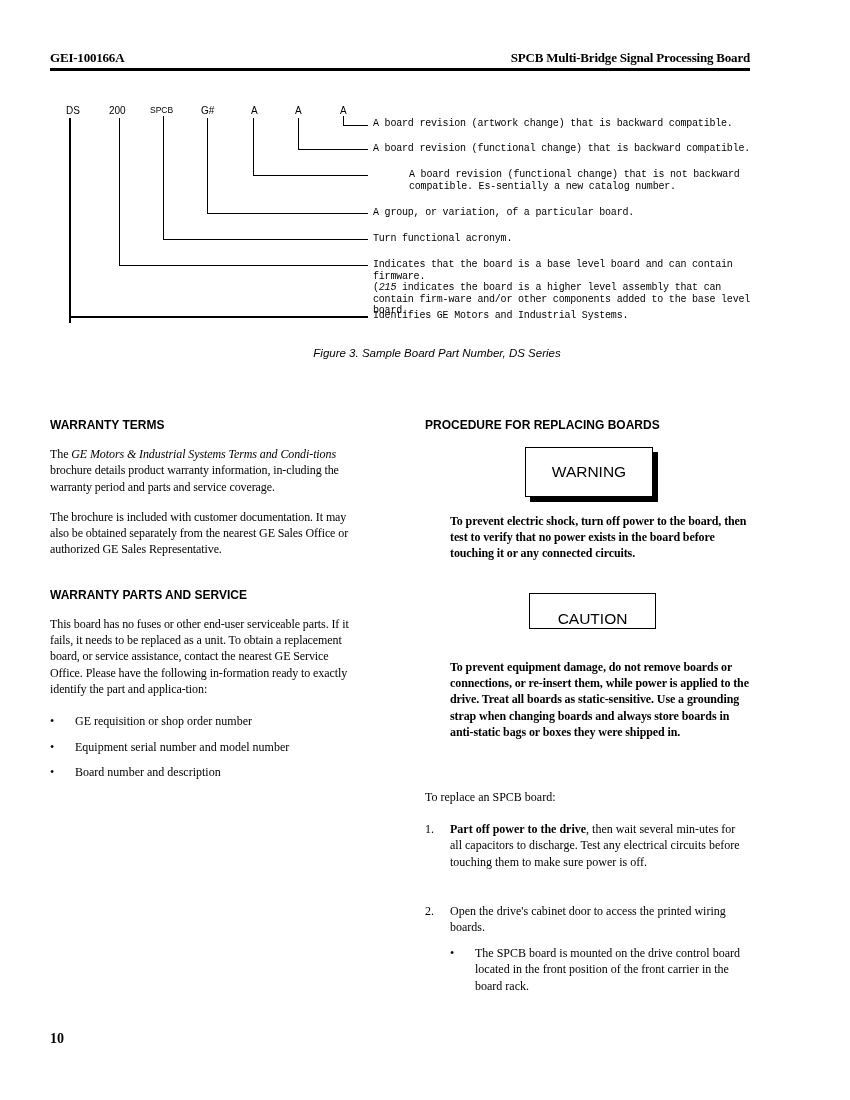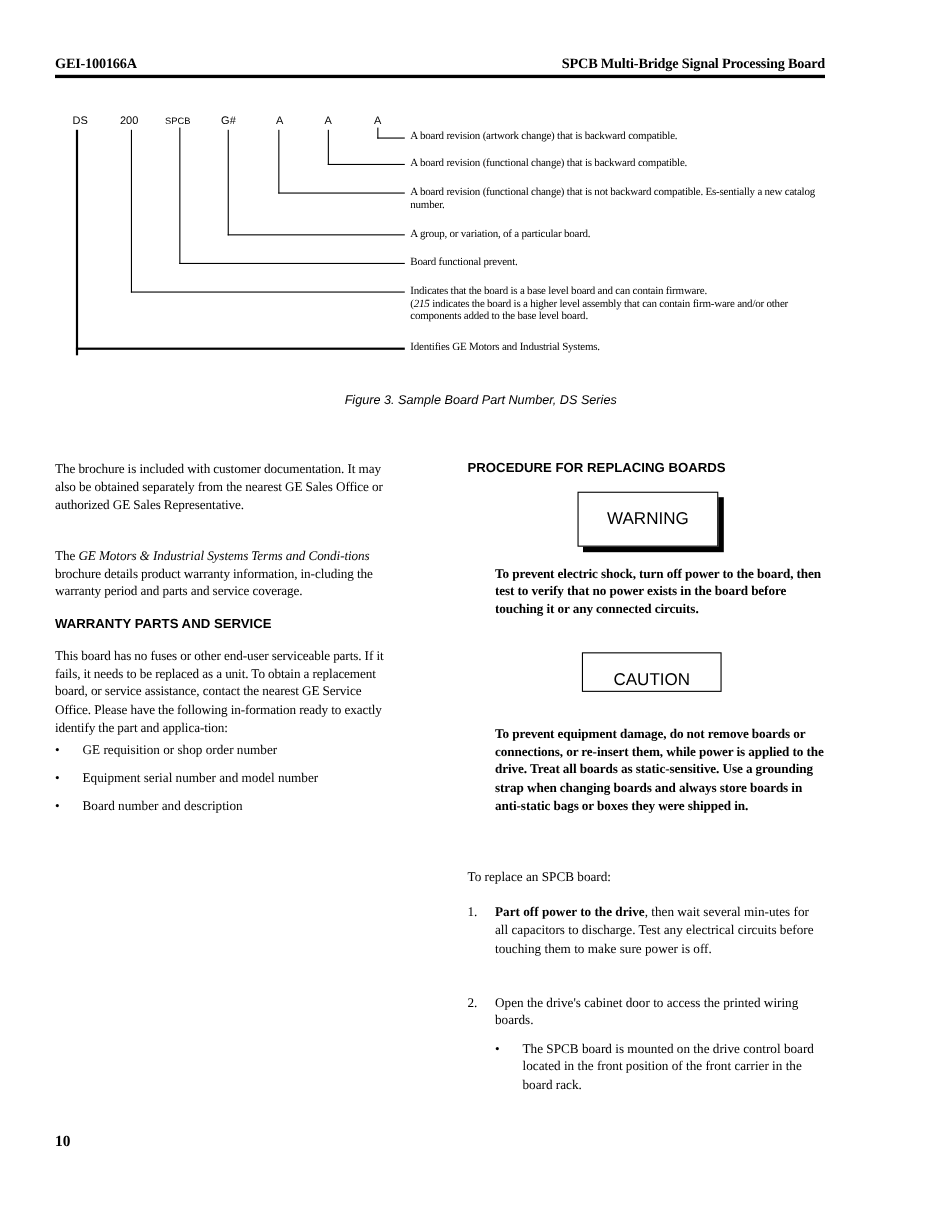--- a/index.html
+++ b/index.html
@@ -19,26 +19,26 @@
     position: absolute; top: 106px; font-family: "Liberation Sans", sans-serif;
     font-size: 10px; line-height: 10px;
   }
   .fig-code.small { font-size: 8.5px; top: 105px; }
   .vline { position: absolute; width: 1px; background: #000; }
   .vline.thick { width: 2px; }
   .hline { position: absolute; height: 1px; background: #000; }
   .hline.thick { height: 2px; }
   .fig-desc {
     position: absolute; left: 373px; width: 380px;
-    font-family: Liberation Serif, serif; font-size: 10px; line-height: 11.5px;
+    font-family: Liberation Mono, monospace; font-size: 10px; line-height: 11.5px;
     letter-spacing: -0.2px;
   }
   .fig-desc i { font-style: italic; }
   .fig-caption {
-    position: absolute; top: 358px; left: 0; width: 850px; padding-left: 24px; text-align: center;
+    position: absolute; top: 347px; left: 0; width: 850px; padding-left: 24px; text-align: center;
     font-family: "Liberation Sans", sans-serif; font-style: italic; font-size: 11.5px;
   }
 
   
   .col-left { position: absolute; left: 50px; top: 418px; width: 310px; }
   .col-right { position: absolute; left: 425px; top: 418px; width: 325px; }
 
   .sec-heading {
     font-family: "Liberation Sans", sans-serif; font-weight: bold; font-size: 12px;
     letter-spacing: 0px; margin-bottom: 14px;
@@ -105,38 +105,39 @@
   <div class="hline" style="left:163px; top:239px; width:205px;"></div>
 
   <div class="vline" style="left:119px; top:118px; height:148px;"></div>
   <div class="hline" style="left:119px; top:265px; width:249px;"></div>
 
   <div class="vline thick" style="left:69px; top:118px; height:205px;"></div>
   <div class="hline thick" style="left:69px; top:316px; width:299px;"></div>
 
   <div class="fig-desc" style="top:118px;">A board revision (artwork change) that is backward compatible.</div>
   <div class="fig-desc" style="top:143px;">A board revision (functional change) that is backward compatible.</div>
-  <div class="fig-desc" style="top:169px; width:370px;">A board revision (functional change) that is not backward compatible. Es-sentially a new catalog number.</div>
+  <div class="fig-desc" style="top:169px; width:370px;margin-left:36px;">A board revision (functional change) that is not backward compatible. Es-sentially a new catalog number.</div>
   <div class="fig-desc" style="top:207px;">A group, or variation, of a particular board.</div>
-  <div class="fig-desc" style="top:233px;">Board functional prevent.</div>
+  <div class="fig-desc" style="top:233px;">Turn functional acronym.</div>
   <div class="fig-desc" style="top:259px;">
     <span>Indicates that the board is a base level board and can contain firmware.</span><br>
     <span>(</span><i>215</i><span> indicates the board is a higher level assembly that can contain firm-ware and/or other components added to the base level board.</span>
   </div>
   <div class="fig-desc" style="top:310px;">Identifies GE Motors and Industrial Systems.</div>
 
   <div class="fig-caption">Figure 3.  Sample Board Part Number, DS Series</div>
 </div>
 
 <div class="col-left">
+  <div class="sec-heading">WARRANTY TERMS</div>
+  <p class="para"><span>The </span><i>GE Motors &amp; Industrial Systems Terms and Condi-tions</i><span> brochure details product warranty information, in-cluding the warranty period and parts and service coverage.</span></p>
   <p class="para" style="margin-bottom:30px;">The brochure is included with customer documentation. It may also be obtained separately from the nearest GE Sales Office or authorized GE Sales Representative.</p>
-  <p class="para"><span>The </span><i>GE Motors &amp; Industrial Systems Terms and Condi-tions</i><span> brochure details product warranty information, in-cluding the warranty period and parts and service coverage.</span></p>
 
   <div class="sec-heading">WARRANTY PARTS AND SERVICE</div>
-  <p class="para" style="margin-bottom:4px;font-family:Liberation Serif, serif;">This board has no fuses or other end-user serviceable parts. If it fails, it needs to be replaced as a unit. To obtain a replacement board, or service assistance, contact the nearest GE Service Office. Please have the following in-formation ready to exactly identify the part and applica-tion:</p>
+  <p class="para" style="margin-bottom:16px;font-family:Liberation Serif, serif;">This board has no fuses or other end-user serviceable parts. If it fails, it needs to be replaced as a unit. To obtain a replacement board, or service assistance, contact the nearest GE Service Office. Please have the following in-formation ready to exactly identify the part and applica-tion:</p>
   <ul class="bullets">
     <li><span class="dot">•</span><span>GE requisition or shop order number</span></li>
     <li><span class="dot">•</span><span>Equipment serial number and model number</span></li>
     <li><span class="dot">•</span><span>Board number and description</span></li>
   </ul>
 </div>
 
 <div class="col-right">
   <div class="sec-heading">PROCEDURE FOR REPLACING BOARDS</div>
 </div>

